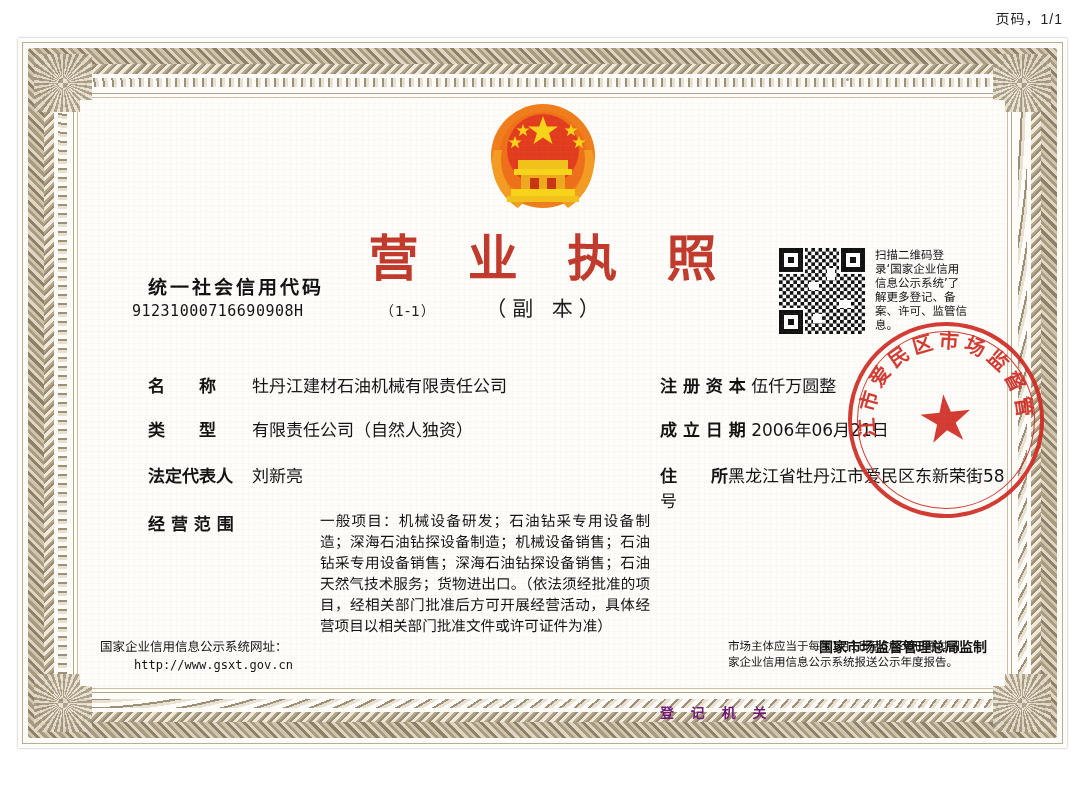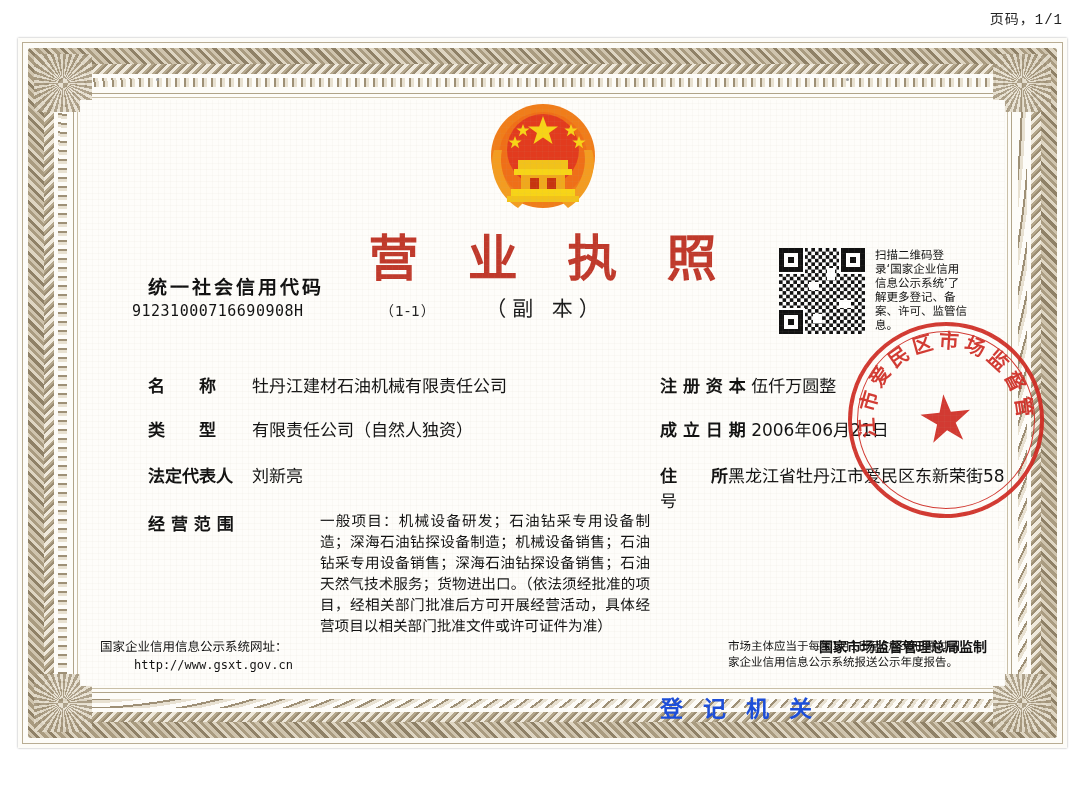--- a/index.html
+++ b/index.html
@@ -6,21 +6,21 @@
   body{
     width:1085px;height:800px;
     background:#ffffff;
     font-family:"Liberation Sans","DejaVu Sans",sans-serif;
     position:relative;
     overflow:hidden;
   }
   .page-number{
     position:absolute;top:8px;right:22px;
     font-size:14px;color:#222;letter-spacing:1px;
-    font-family:Liberation Mono, monospace;
+    font-family:Liberation Sans, sans-serif;
   }
   
   .cert{
     position:absolute;left:18px;top:38px;
     width:1049px;height:710px;
     background:#fdfcf8;
     box-shadow:0 0 2px rgba(0,0,0,.35);
     overflow:hidden;
   }
   
@@ -145,22 +145,22 @@
   .lab-name{width:104px;}
   .lab-wide{width:104px;}
   .col-l{left:68px;}
   .col-r{left:580px;}
   .scope-text{
     position:absolute;left:172px;top:0;width:330px;
     font-size:14.6px;line-height:21px;color:#111;text-align:justify;
     font-family:"DejaVu Sans",sans-serif;
   }
   .reg-auth{
-    position:absolute;left:580px;top:318px;
-    font-size:23px;font-weight:bold;letter-spacing:6px;color:#1d4ed8;
+    position:absolute;left:580px;top:330px;
+    font-size:14px;font-weight:bold;letter-spacing:6px;color:#701a75;
     font-family:"DejaVu Sans",sans-serif;
   }
   
   .seal{
     position:absolute;left:768px;top:222px;width:196px;height:196px;
     transform:rotate(-6deg);
     opacity:.92;
   }
   .seal .ring{
     position:absolute;inset:0;border:4px solid #cf2a22;border-radius:50%;

